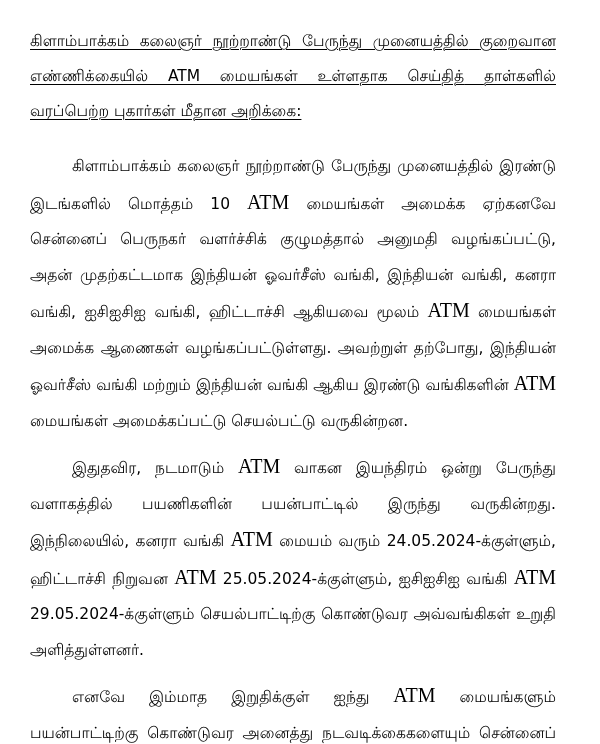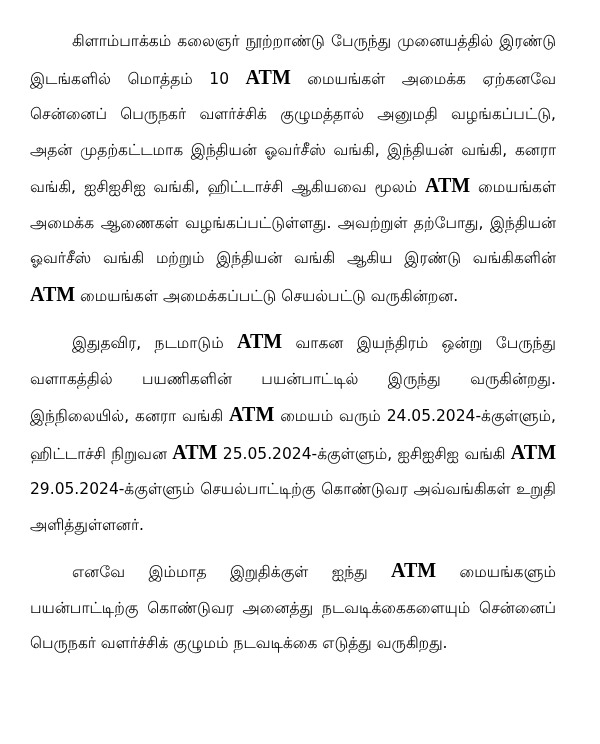--- a/index.html
+++ b/index.html
@@ -35,26 +35,26 @@
     .para {
       font-size: 15.5px;
       line-height: 35.5px;
       text-align: justify;
       margin: 0 0 10px 0;
       text-indent: 42px;
     }
     .atm {
       font-family: "Liberation Serif", "DejaVu Serif", serif;
       font-size: 20px;
-      font-weight: bold;
     }
   </style>
 </head>
 <body>
 
 <div class="page">
+  <h1 class="heading"><span>கிளாம்பாக்கம் கலைஞர் நூற்றாண்டு பேருந்து முனையத்தில்</span> <span>குறைவான எண்ணிக்கையில் ATM மையங்கள் உள்ளதாக செய்தித்</span> <span>தாள்களில் வரப்பெற்ற புகார்கள் மீதான அறிக்கை:</span></h1>
 
   <p class="para"><span>கிளாம்பாக்கம் கலைஞர் நூற்றாண்டு பேருந்து முனையத்தில் இரண்டு இடங்களில் மொத்தம் 10 </span><span class="atm">ATM</span><span> மையங்கள் அமைக்க ஏற்கனவே சென்னைப் பெருநகர் வளர்ச்சிக் குழுமத்தால் அனுமதி வழங்கப்பட்டு, அதன் முதற்கட்டமாக இந்தியன் ஓவர்சீஸ் வங்கி, இந்தியன் வங்கி, கனரா வங்கி, ஐசிஐசிஐ வங்கி, ஹிட்டாச்சி ஆகியவை மூலம் </span><span class="atm">ATM</span><span> மையங்கள் அமைக்க ஆணைகள் வழங்கப்பட்டுள்ளது. அவற்றுள் தற்போது, இந்தியன் ஓவர்சீஸ் வங்கி மற்றும் இந்தியன் வங்கி ஆகிய இரண்டு வங்கிகளின் </span><span class="atm">ATM</span><span> மையங்கள் அமைக்கப்பட்டு செயல்பட்டு வருகின்றன.</span></p>
 
   <p class="para"><span>இதுதவிர, நடமாடும் </span><span class="atm">ATM</span><span> வாகன இயந்திரம் ஒன்று பேருந்து வளாகத்தில் பயணிகளின் பயன்பாட்டில் இருந்து வருகின்றது. இந்நிலையில், கனரா வங்கி </span><span class="atm">ATM</span><span> மையம் வரும் 24.05.2024-க்குள்ளும், ஹிட்டாச்சி நிறுவன </span><span class="atm">ATM</span><span> 25.05.2024-க்குள்ளும், ஐசிஐசிஐ வங்கி </span><span class="atm">ATM</span><span> 29.05.2024-க்குள்ளும் செயல்பாட்டிற்கு கொண்டுவர அவ்வங்கிகள் உறுதி அளித்துள்ளனர்.</span></p>
 
   <p class="para"><span>எனவே இம்மாத இறுதிக்குள் ஐந்து </span><span class="atm">ATM</span><span> மையங்களும் பயன்பாட்டிற்கு கொண்டுவர அனைத்து நடவடிக்கைகளையும் சென்னைப் பெருநகர் வளர்ச்சிக் குழுமம் நடவடிக்கை எடுத்து வருகிறது.</span></p>
 </div>
 
 </body></html>

